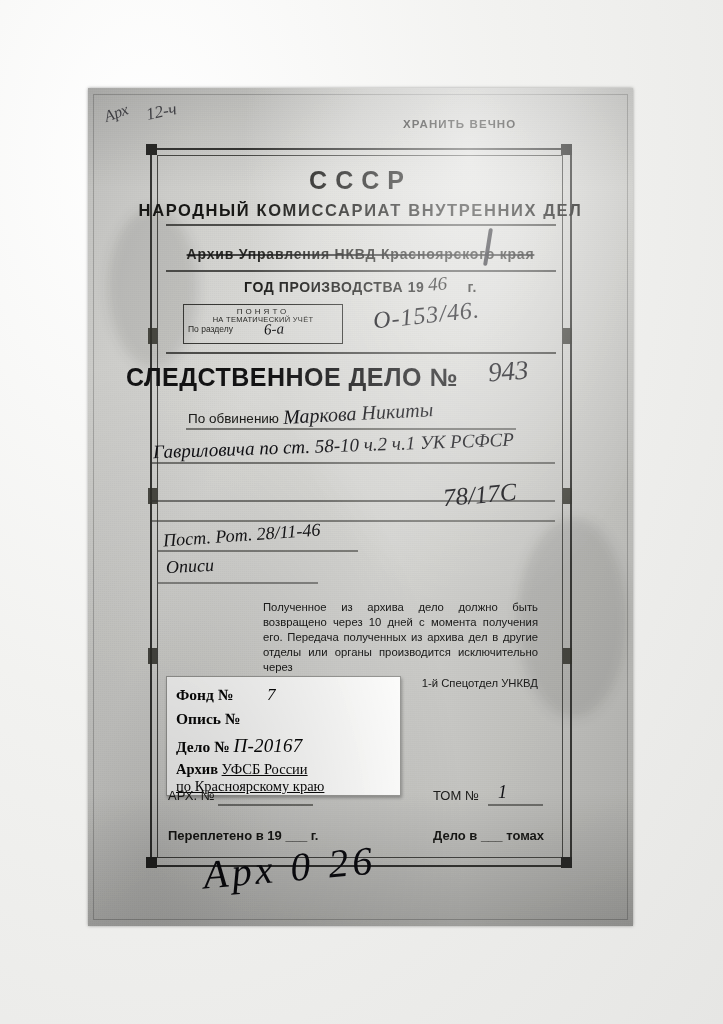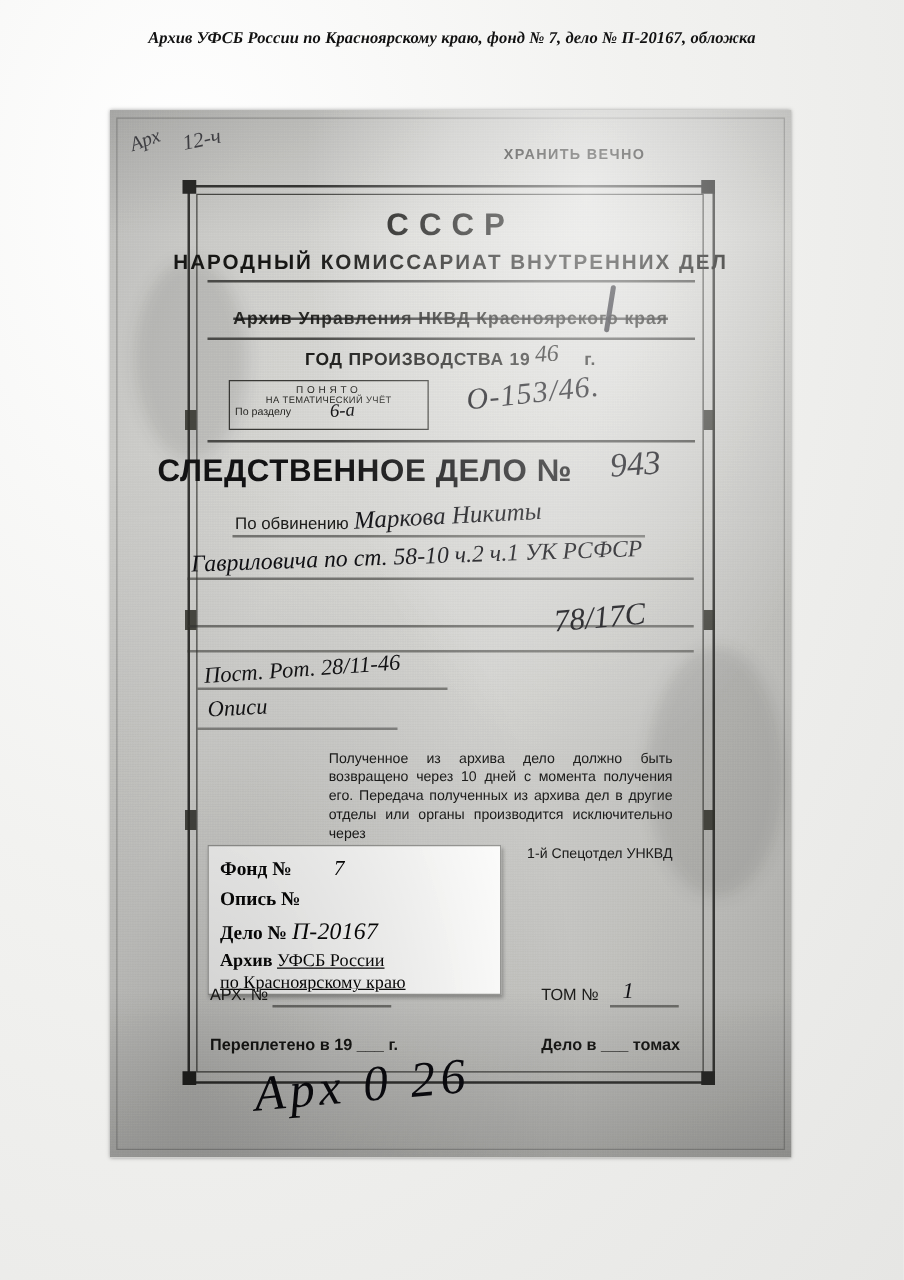--- a/index.html
+++ b/index.html
@@ -403,21 +403,20 @@
     border-radius: 50%;
     background: rgba(30,30,30,0.10);
     filter: blur(6px);
   }
 </style>
 </head>
 <body>
 
 <div class="page">
 
-  <div class="caption">Архив УФСБ России по Красноярскому краю, фонд № 7, дело № П-20167, обложка</div>
 
   <div class="scan">
     <div class="grain"></div>
 
     <div class="smudge" style="left:20px; top:120px; width:90px; height:160px;"></div>
     <div class="smudge" style="left:430px; top:430px; width:110px; height:200px;"></div>
 
     <div class="cover-edge"></div>
 
     <div class="scribble-tl">Арх</div>

